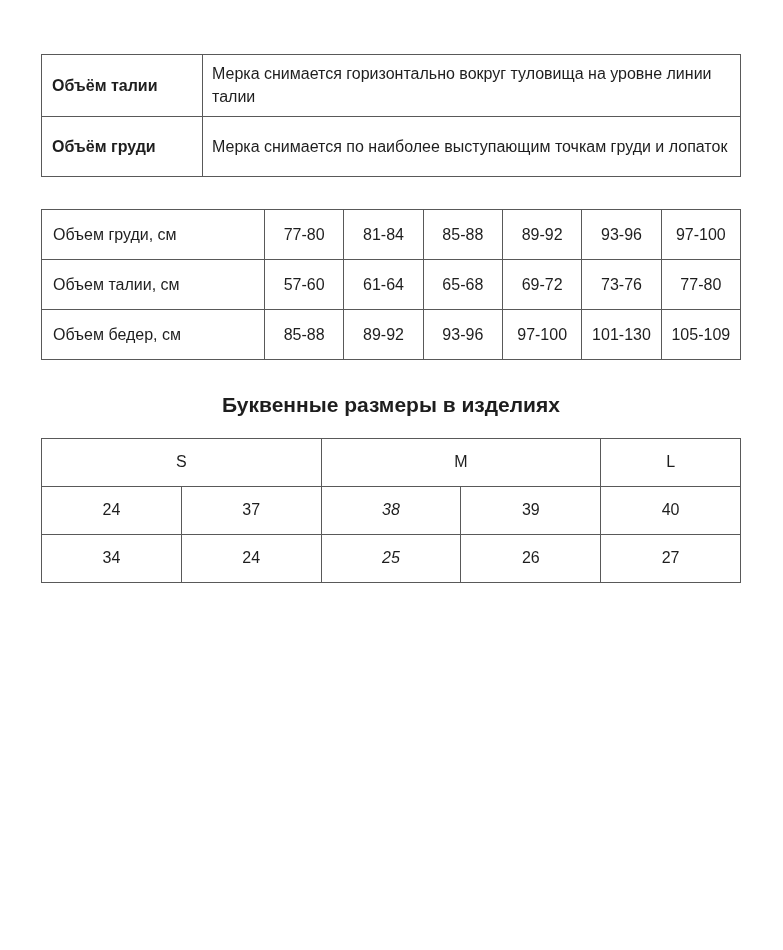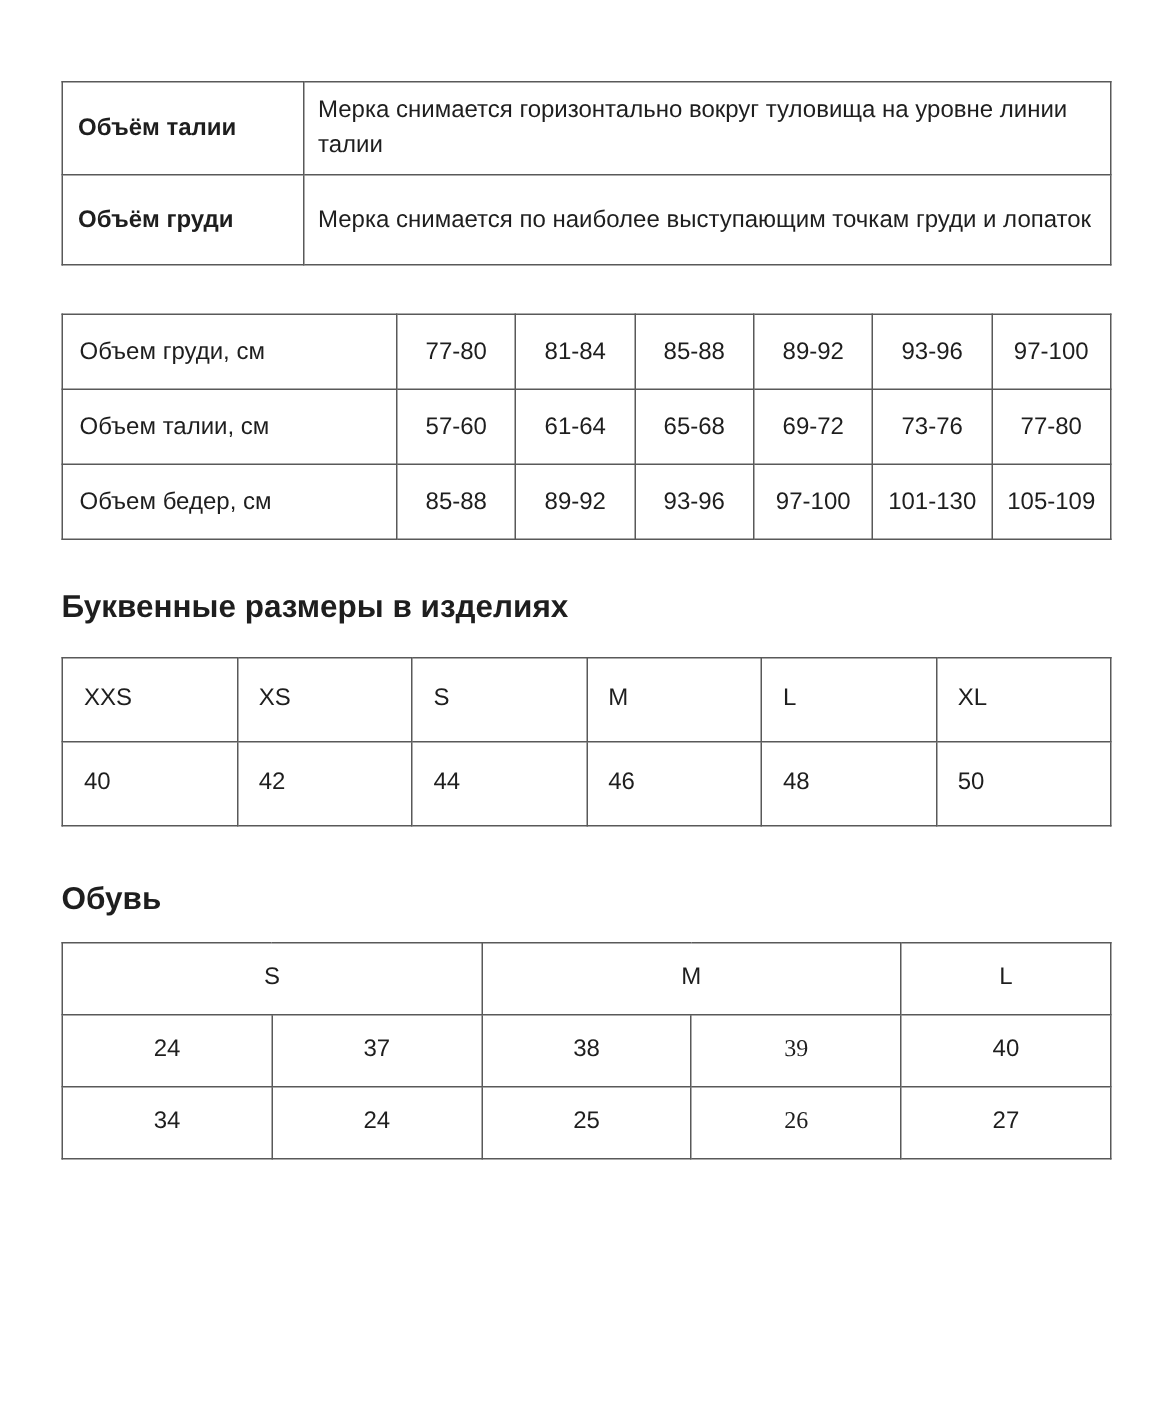--- a/index.html
+++ b/index.html
@@ -53,36 +53,37 @@
   }
   .ru-size-table tr.head td.num { font-weight: bold; }
 
   
   .section-heading {
     font-size: 21px;
     font-weight: bold;
     margin-top: 33px;
     margin-bottom: 20px;
     line-height: 1.15;
+    text-align: center;
   }
   .section-heading.shoes-h { margin-top: 37px; margin-bottom: 16px; }
 
   
   .letter-table td {
     height: 56px;
     text-align: left;
     padding-left: 14px;
   }
 
   
   .shoe-table td { height: 48px; text-align: center; }
   .shoe-table .c1 { width: 167px; }
   .shoe-table .c2 { width: 137px; }
-  .shoe-table .c3 { width: 134px; }
-  .shoe-table .c4 { width: 137px; font-family: Liberation Serif, serif; }
+  .shoe-table .c3 { width: 134px; font-style: italic; }
+  .shoe-table .c4 { width: 137px; }
   .shoe-table .c5 { width: 125px; }
 </style>
 </head>
 <body>
 
 <div class="content">
 
   <table class="measure-table">
     <tbody>
         <tr>
@@ -123,42 +124,21 @@
       <td>93-96</td>
       <td>97-100</td>
       <td>101-130</td>
       <td>105-109</td>
     </tr>
   </tbody>
     </table>
 
   <div class="section-heading">Буквенные размеры в изделиях</div>
 
-  <table class="letter-table">
-    <tbody>
-        <tr>
-      <td>XXS</td>
-      <td>XS</td>
-      <td>S</td>
-      <td>M</td>
-      <td>L</td>
-      <td>XL</td>
-    </tr>
-    <tr>
-      <td>40</td>
-      <td>42</td>
-      <td>44</td>
-      <td>46</td>
-      <td>48</td>
-      <td>50</td>
-    </tr>
-  </tbody>
-    </table>
 
-  <div class="section-heading shoes-h">Обувь</div>
 
   <table class="shoe-table">
     <tbody>
         <tr>
       <td colspan="2">S</td>
       <td colspan="2">M</td>
       <td>L</td>
     </tr>
     <tr>
       <td class="c1">24</td>

